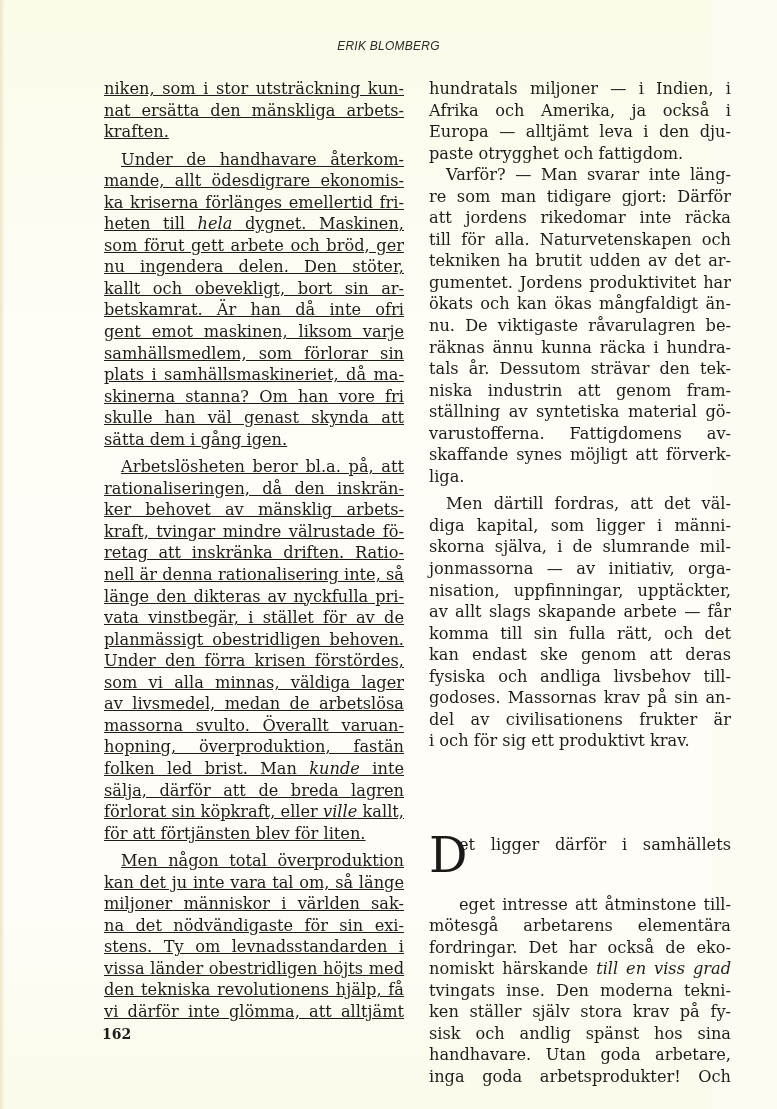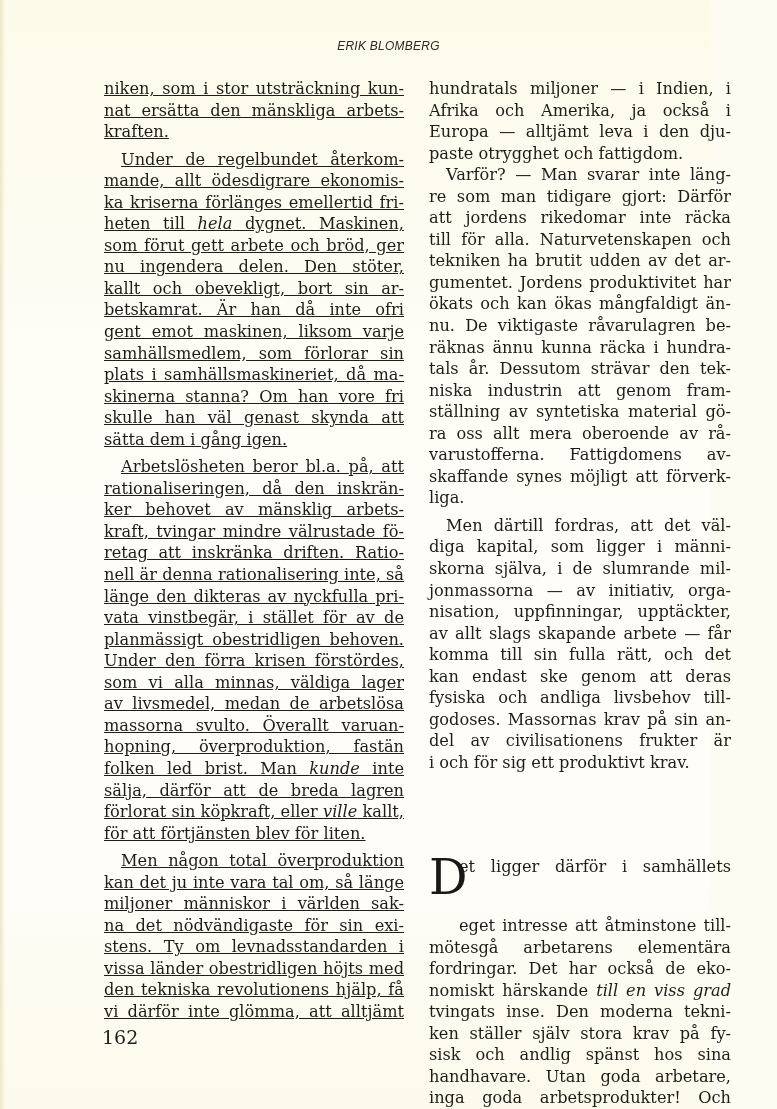--- a/index.html
+++ b/index.html
@@ -86,41 +86,42 @@
     }
     .line.dc {
       padding-left: 30px;
       margin-top: 38px;
     }
     .page-number {
       position: absolute;
       left: 102px;
       top: 1026px;
       font-family: "DejaVu Serif", serif;
-      font-size: 19px;
+      font-size: 14px;
       color: #1e1d1a;
+      font-weight: bold;
     }
   </style>
 </head>
 <body>
 
 <div class="page">
   <div class="edge-left"></div>
 
   <div class="running-head">ERIK BLOMBERG</div>
 
   <div class="column col-left">
     <div>
       <span class="line">niken, som i stor utsträckning kun-</span>
       <span class="line">nat ersätta den mänskliga arbets-</span>
       <span class="line last">kraften.</span>
     </div>
     <span class="para-gap"></span>
     <div>
-      <span class="line indent">Under de regelbundet återkom-</span>
+      <span class="line indent">Under de handhavare återkom-</span>
       <span class="line">mande, allt ödesdigrare ekonomis-</span>
       <span class="line">ka kriserna förlänges emellertid fri-</span>
       <span class="line"><span>heten till </span><em>hela</em><span> dygnet. Maskinen,</span></span>
       <span class="line">som förut gett arbete och bröd, ger</span>
       <span class="line">nu ingendera delen. Den stöter,</span>
       <span class="line">kallt och obevekligt, bort sin ar-</span>
       <span class="line">betskamrat. Är han då inte ofri</span>
       <span class="line">gent emot maskinen, liksom varje</span>
       <span class="line">samhällsmedlem, som förlorar sin</span>
       <span class="line">plats i samhällsmaskineriet, då ma-</span>
@@ -175,21 +176,20 @@
       <span class="line">att jordens rikedomar inte räcka</span>
       <span class="line">till för alla. Naturvetenskapen och</span>
       <span class="line">tekniken ha brutit udden av det ar-</span>
       <span class="line">gumentet. Jordens produktivitet har</span>
       <span class="line">ökats och kan ökas mångfaldigt än-</span>
       <span class="line">nu. De viktigaste råvarulagren be-</span>
       <span class="line">räknas ännu kunna räcka i hundra-</span>
       <span class="line">tals år. Dessutom strävar den tek-</span>
       <span class="line">niska industrin att genom fram-</span>
       <span class="line">ställning av syntetiska material gö-</span>
-      <span class="line">ra oss allt mera oberoende av rå-</span>
       <span class="line">varustofferna. Fattigdomens av-</span>
       <span class="line">skaffande synes möjligt att förverk-</span>
       <span class="line last">liga.</span>
     </div>
     <span class="para-gap"></span>
     <div>
       <span class="line indent">Men därtill fordras, att det väl-</span>
       <span class="line">diga kapital, som ligger i männi-</span>
       <span class="line">skorna själva, i de slumrande mil-</span>
       <span class="line">jonmassorna — av initiativ, orga-</span>

